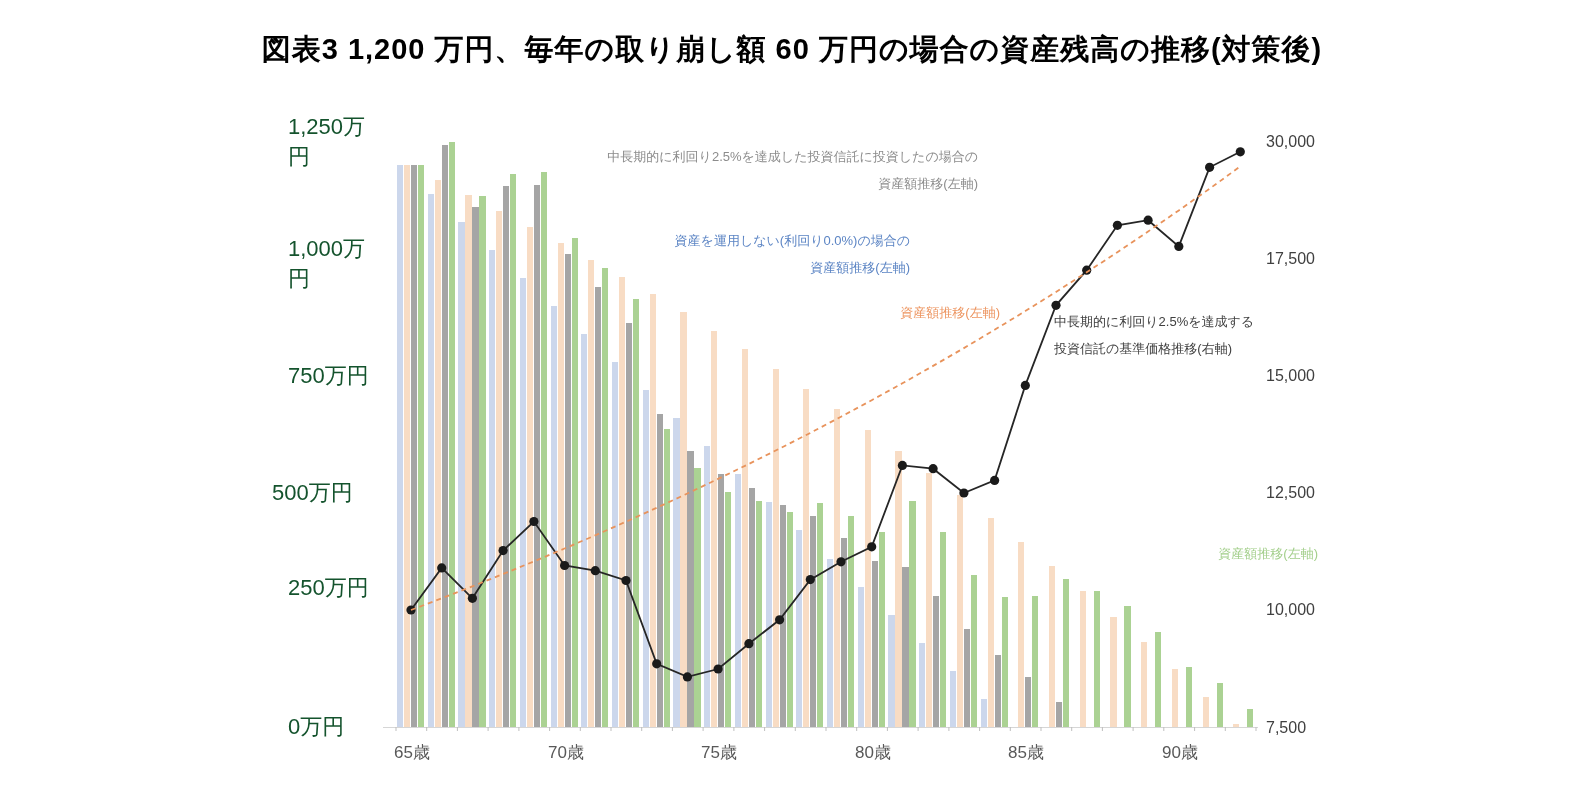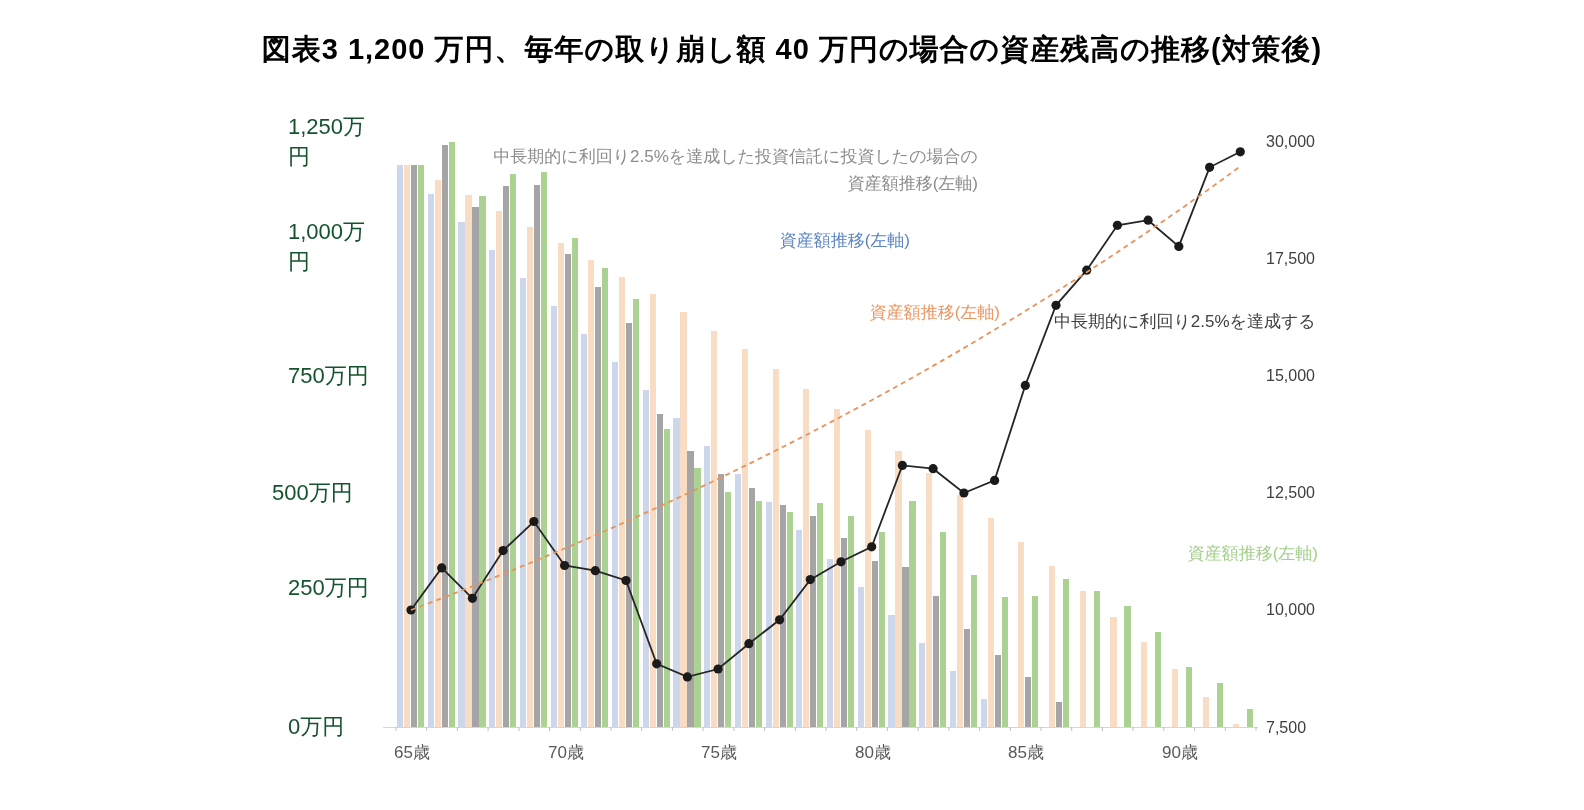--- a/index.html
+++ b/index.html
@@ -5,37 +5,37 @@
   html,body{margin:0;padding:0;background:#ffffff;width:1584px;height:810px;overflow:hidden;
     font-family:"Liberation Sans","DejaVu Sans",sans-serif;}
   #stage{position:absolute;left:0;top:0;width:1584px;height:810px;background:#fff;}
   .title{position:absolute;left:0;top:30px;width:1584px;text-align:center;
     font-size:29px;font-weight:bold;color:#000;letter-spacing:1px;}
   .ylab{position:absolute;width:95px;text-align:left;font-size:22px;color:#14532d;
     transform:translateY(-50%);}
   .rlab{position:absolute;width:90px;text-align:left;font-size:16px;color:#404040;
     transform:translateY(-50%);}
   .xlab{position:absolute;font-size:17px;color:#595959;transform:translateX(-50%);top:741px;}
-  .anno{position:absolute;font-size:17px;line-height:27px;}
+  .anno{position:absolute;font-size:13px;line-height:27px;}
   .anno.right{text-align:right;}
   .anno.left{text-align:left;}
   #bars .bar{position:absolute;bottom:83px;}
   #plotline{position:absolute;left:0;top:0;pointer-events:none;}
   .baseline{position:absolute;left:383px;top:727px;width:875px;height:1px;background:#d6d6d6;}
 </style>
 </head>
 <body>
 
 <div id="stage">
 
-  <div class="title">図表3 1,200 万円、毎年の取り崩し額 40 万円の場合の資産残高の推移(対策後)</div>
+  <div class="title">図表3 1,200 万円、毎年の取り崩し額 60 万円の場合の資産残高の推移(対策後)</div>
 
   <div>
     <span class="ylab" style="left:288px;top:142px">1,250万円</span>
-    <span class="ylab" style="left:288px;top:247px">1,000万円</span>
+    <span class="ylab" style="left:288px;top:264px">1,000万円</span>
     <span class="ylab" style="left:288px;top:376px">750万円</span>
     <span class="ylab" style="left:272px;top:493px">500万円</span>
     <span class="ylab" style="left:288px;top:588px">250万円</span>
     <span class="ylab" style="left:288px;top:727px">0万円</span>
   </div>
 
   <div>
     <span class="rlab" style="left:1266px;top:142px">30,000</span>
     <span class="rlab" style="left:1266px;top:259px">17,500</span>
     <span class="rlab" style="left:1266px;top:376px">15,000</span>
@@ -188,25 +188,27 @@
       <circle cx="1209.6" cy="167.3" r="4.6" fill="#1a1a1a"></circle>
       <circle cx="1240.3" cy="151.8" r="4.6" fill="#1a1a1a"></circle>
       <polyline points="411.0,610.0 441.7,598.3 472.4,586.3 503.1,574.0 533.9,561.4 564.6,548.5 595.3,535.3 626.0,521.7 656.7,507.8 687.4,493.5 718.1,478.9 748.9,463.9 779.6,448.6 810.3,432.9 841.0,416.7 871.7,400.2 902.4,383.3 933.1,365.9 963.9,348.1 994.6,329.8 1025.3,311.1 1056.0,291.9 1086.7,272.3 1117.4,252.2 1148.1,231.5 1178.8,210.4 1209.6,188.7 1240.3,166.4" fill="none" stroke="#e8935c" stroke-width="1.8" stroke-dasharray="5,4"></polyline>
     </svg>
 
   <div class="anno right" style="right:606px;top:143px;color:#8c8c8c">
     <div>中長期的に利回り2.5%を達成した投資信託に投資したの場合の</div>
     <div>資産額推移(左軸)</div>
   </div>
   <div class="anno right" style="right:674px;top:227px;color:#5b84c4">
+    <div>資産を運用しない(利回り0.0%)の場合の</div>
     <div>資産額推移(左軸)</div>
   </div>
   <div class="anno right" style="right:584px;top:299px;color:#ed9560">
     <div>資産額推移(左軸)</div>
   </div>
   <div class="anno left" style="left:1054px;top:308px;color:#404040">
     <div>中長期的に利回り2.5%を達成する</div>
+    <div>投資信託の基準価格推移(右軸)</div>
   </div>
   <div class="anno right" style="right:266px;top:540px;color:#a3cf8b">
     <div>資産額推移(左軸)</div>
   </div>
 
 </div>
 
 </body></html>

